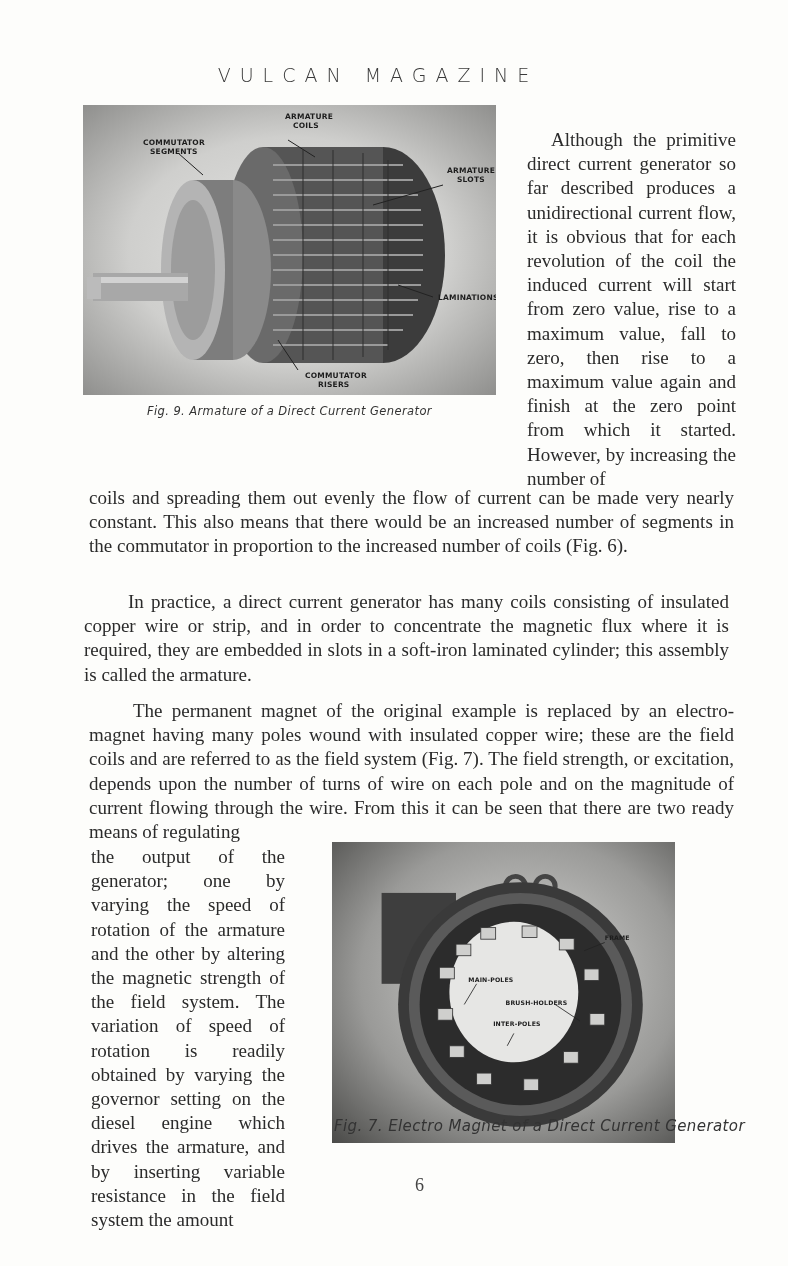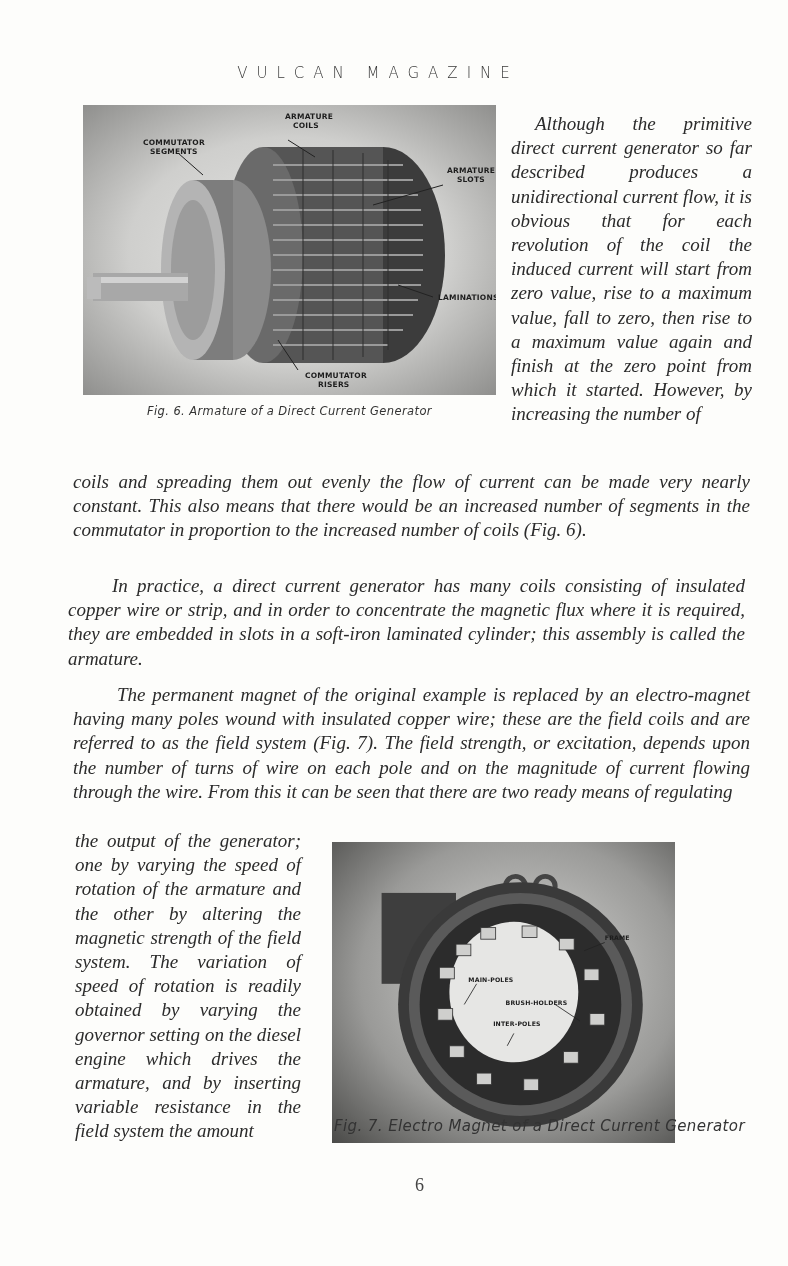--- a/index.html
+++ b/index.html
@@ -2,37 +2,37 @@
 <html><head>
 <meta charset="utf-8">
 <style>
   html, body { margin:0; padding:0; }
   body {
     width:788px; height:1266px; background:#fdfdfb; position:relative; overflow:hidden;
     font-family: "Liberation Serif", "DejaVu Serif", serif; color:#2a2a2a;
   }
   .header {
     position:absolute; left:0; width:756px; top:64px; text-align:center;
-    font-family:"DejaVu Sans","Liberation Sans",sans-serif; font-size:15px; letter-spacing:9px;
+    font-family:"DejaVu Sans","Liberation Sans",sans-serif; font-size:19px; letter-spacing:9px;
     color:#3a3a3a; font-weight:300;
   }
   .photo {
     position:absolute; overflow:hidden;
     background: radial-gradient(ellipse at 50% 50%, #e4e4e2 0%, #cfcfcd 55%, #8f8f8d 100%);
   }
   .photo svg { display:block; width:100%; height:100%; }
   .lbl { font-family:"DejaVu Sans","Liberation Sans",sans-serif; font-weight:bold; fill:#1d1d1d; font-size:7.5px; letter-spacing:0.2px; }
   .caption {
     position:absolute; font-family:"DejaVu Sans","Liberation Sans",sans-serif; font-style:italic;
     font-size:11.5px; color:#333; text-align:center; line-height:13px; letter-spacing:0.4px;
   }
   .para {
     position:absolute; font-size:19px; line-height:24.2px; text-align:justify; color:#2b2b2b;
   }
-  .para p { margin:0;font-style:italic; }
+  .para p { margin:16px; }
   .indent { text-indent:44px; }
   .pagenum { position:absolute; left:415px; top:1175px; font-size:18px; color:#444; }
 </style>
 </head>
 <body>
 
 <div class="header">VULCAN MAGAZINE</div>
 
 <div class="photo" style="left:83px; top:105px; width:413px; height:290px;">
   <svg viewBox="0 0 413 290">
@@ -84,21 +84,21 @@
     <text class="lbl" x="202" y="14">ARMATURE</text>
     <text class="lbl" x="210" y="23">COILS</text>
     <text class="lbl" x="364" y="68">ARMATURE</text>
     <text class="lbl" x="374" y="77">SLOTS</text>
     <text class="lbl" x="355" y="195">LAMINATIONS</text>
     <text class="lbl" x="222" y="273">COMMUTATOR</text>
     <text class="lbl" x="235" y="282">RISERS</text>
   </svg>
 </div>
 <div class="caption" style="left:83px; top:405px; width:413px;">
-  <div>Fig. 6.  Armature of a Direct Current Generator</div>
+  <div>Fig. 9.  Armature of a Direct Current Generator</div>
 </div>
 
 <div class="para indent" style="left:511px; top:112px; width:241px; text-indent:24px;">
   <p>Although the primitive direct current generator so far described produces a unidirectional current flow, it is obvious that for each revolution of the coil the induced current will start from zero value, rise to a maximum value, fall to zero, then rise to a maximum value again and finish at the zero point from which it started. However, by increasing the number of</p>
 </div>
 
 <div class="para" style="left:73px; top:470px; width:677px;">
   <p>coils and spreading them out evenly the flow of current can be made very nearly constant. This also means that there would be an increased number of segments in the commutator in proportion to the increased number of coils (Fig. 6).</p>
 </div>
 <div class="para indent" style="left:68px; top:574px; width:677px;">

